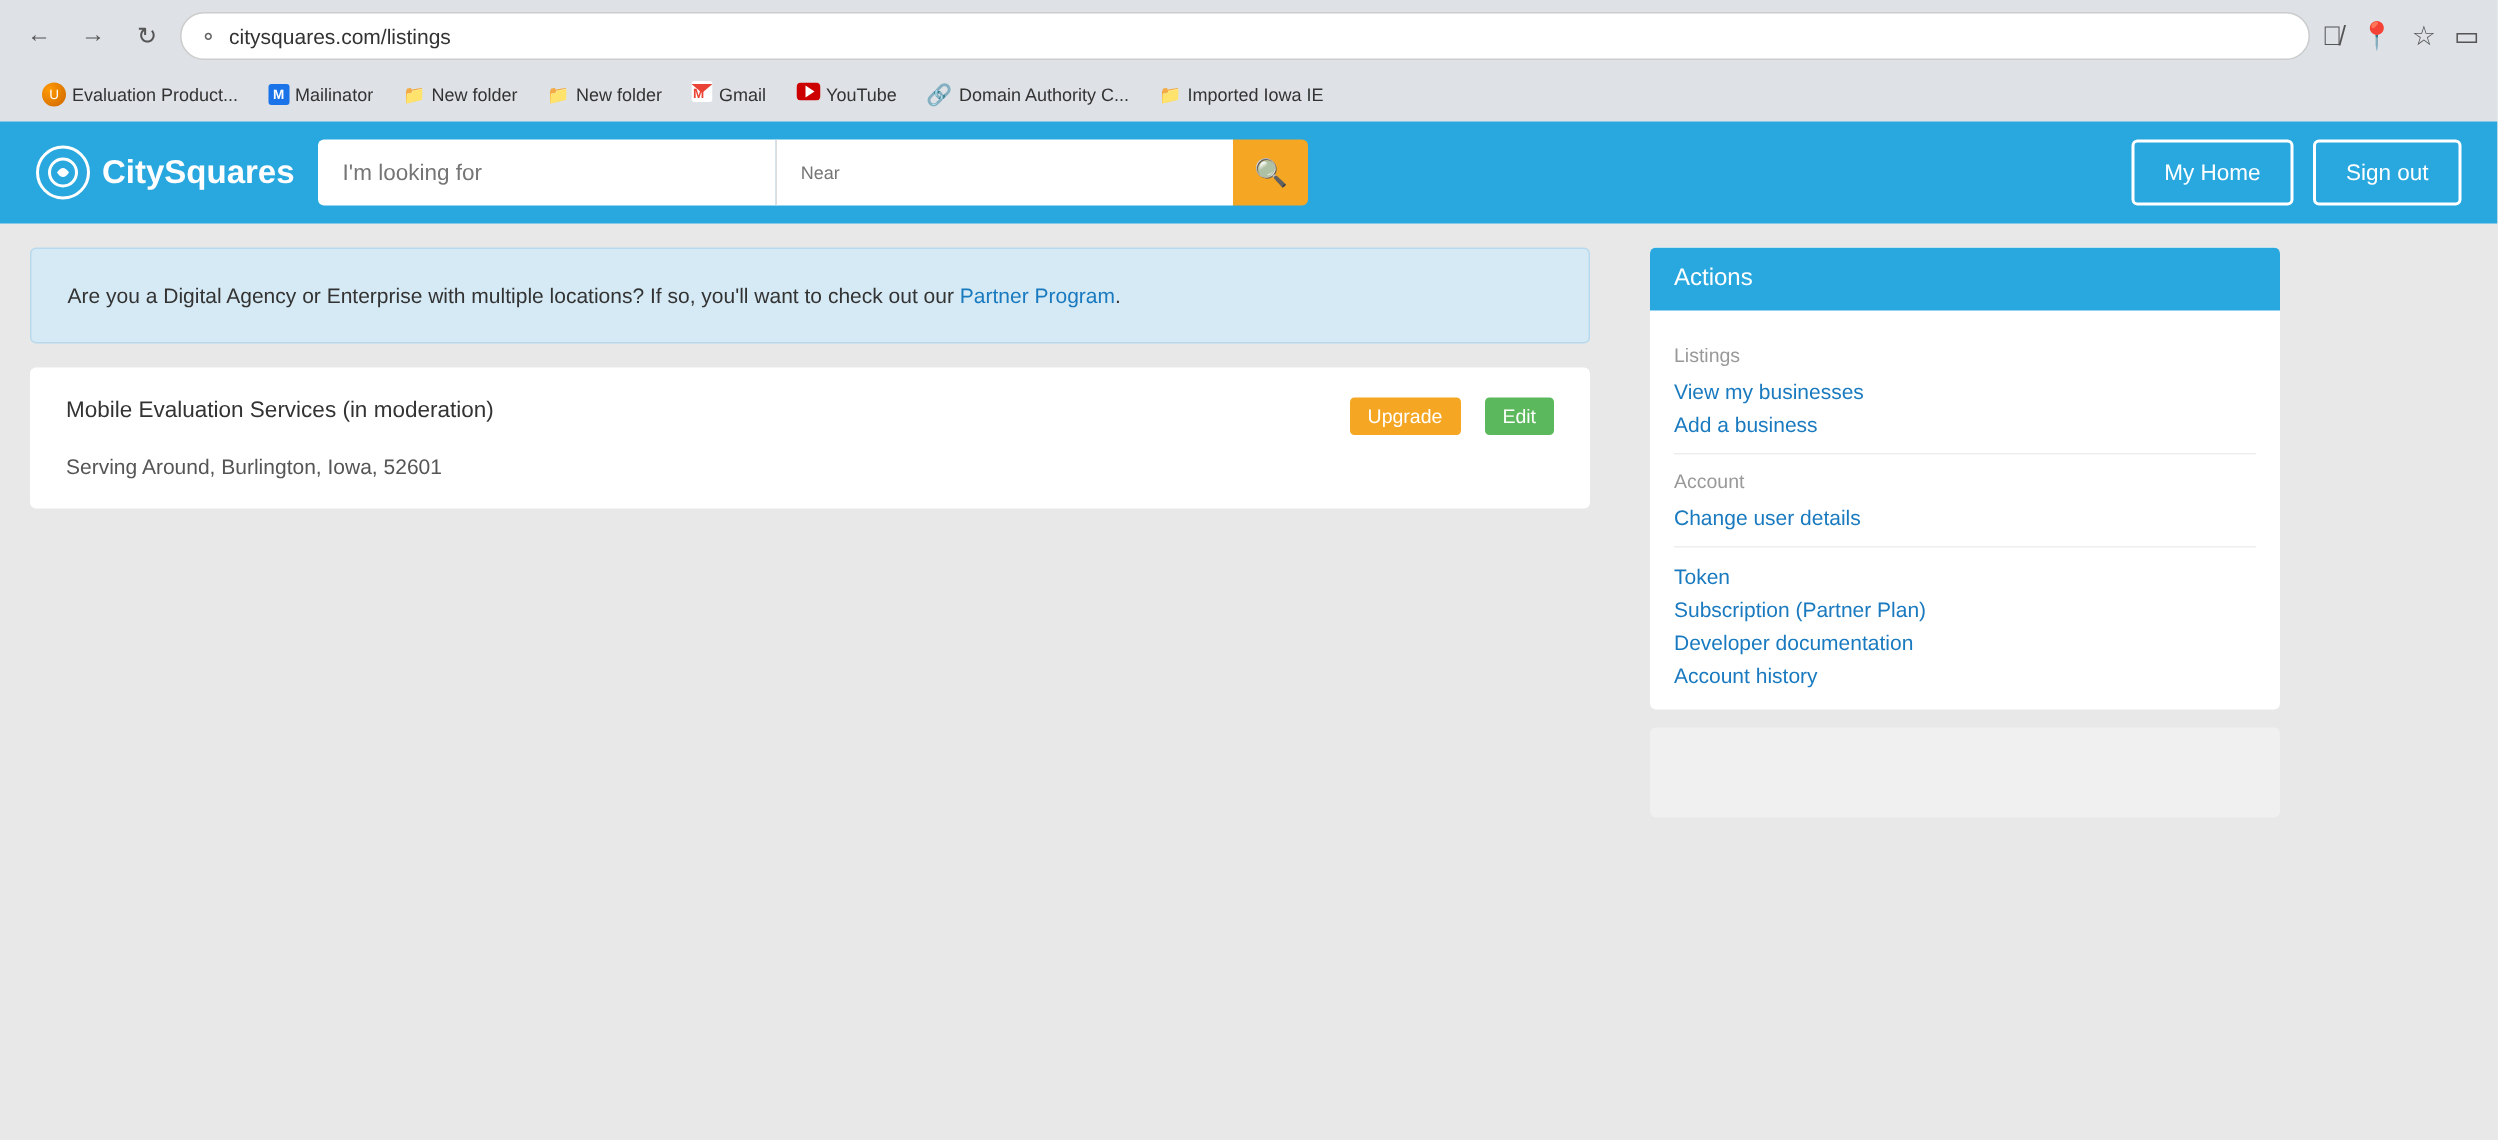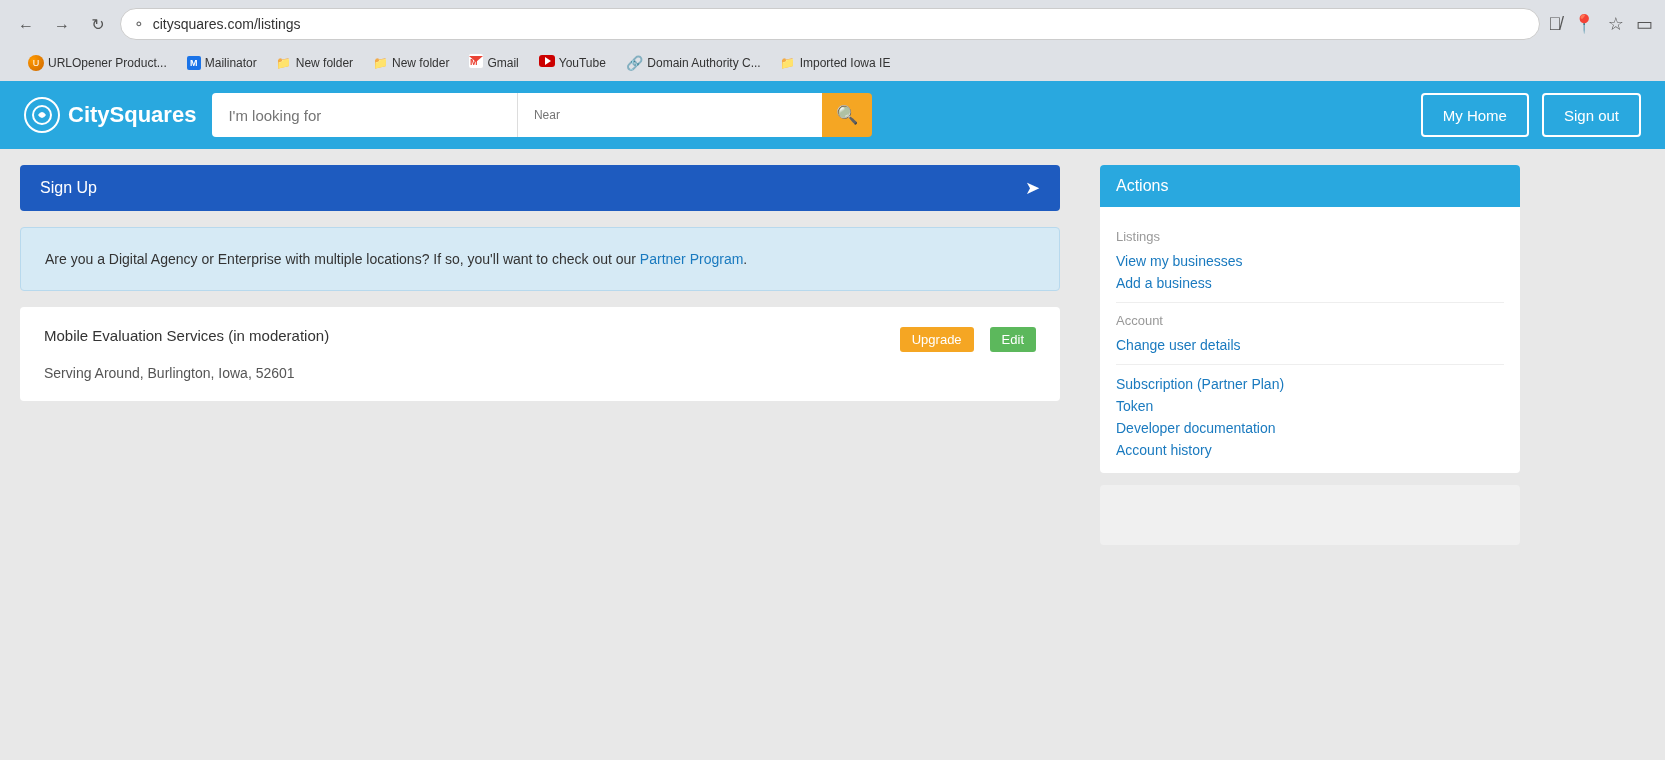--- a/index.html
+++ b/index.html
@@ -334,21 +334,21 @@
       <span title="Privacy">👁̸</span>
       <span>📍</span>
       <span>☆</span>
       <span>▭</span>
     </div>
   </div>
 
   <div class="bookmarks-bar">
     <div class="bookmark-item">
       <span class="bookmark-favicon-orange">U</span>
-      <span>URLOpener Product...</span>
+      <span>Evaluation Product...</span>
     </div>
     <div class="bookmark-item">
       <span class="bookmark-favicon-blue">M</span>
       <span>Mailinator</span>
     </div>
     <div class="bookmark-item">
       <span class="folder-icon">📁</span>
       <span>New folder</span>
     </div>
     <div class="bookmark-item">
@@ -407,24 +407,20 @@
 
   <div class="header-actions">
     <button class="header-btn">My Home</button>
     <button class="header-btn">Sign out</button>
   </div>
 </div>
 
 <div class="main-content">
   <div class="content-area">
 
-    <div class="signup-banner">
-      <span>Sign Up</span>
-      <span class="signup-banner-arrow">➤</span>
-    </div>
 
     <div class="partner-banner">
       <span>Are you a Digital Agency or Enterprise with multiple locations? If so, you'll want to check out our</span>
       <a class="partner-link" href="#">Partner Program</a><span>.</span>
     </div>
 
     <div class="listing-card">
       <div class="listing-info">
         <h3>Mobile Evaluation Services (in moderation)</h3>
         <p>Serving Around, Burlington, Iowa, 52601</p>
@@ -447,21 +443,21 @@
         <a class="actions-link" href="#">View my businesses</a>
         <a class="actions-link" href="#">Add a business</a>
 
         <hr class="actions-section-divider">
 
         <div class="actions-section-label">Account</div>
         <a class="actions-link" href="#">Change user details</a>
 
         <hr class="actions-section-divider">
 
+        <a class="actions-link" href="#">Token</a>
         <a class="actions-link" href="#">Subscription (Partner Plan)</a>
-        <a class="actions-link" href="#">Token</a>
         <a class="actions-link" href="#">Developer documentation</a>
         <a class="actions-link" href="#">Account history</a>
       </div>
     </div>
     <div class="sidebar-extra"></div>
   </div>
 </div>
 
 </body></html>

